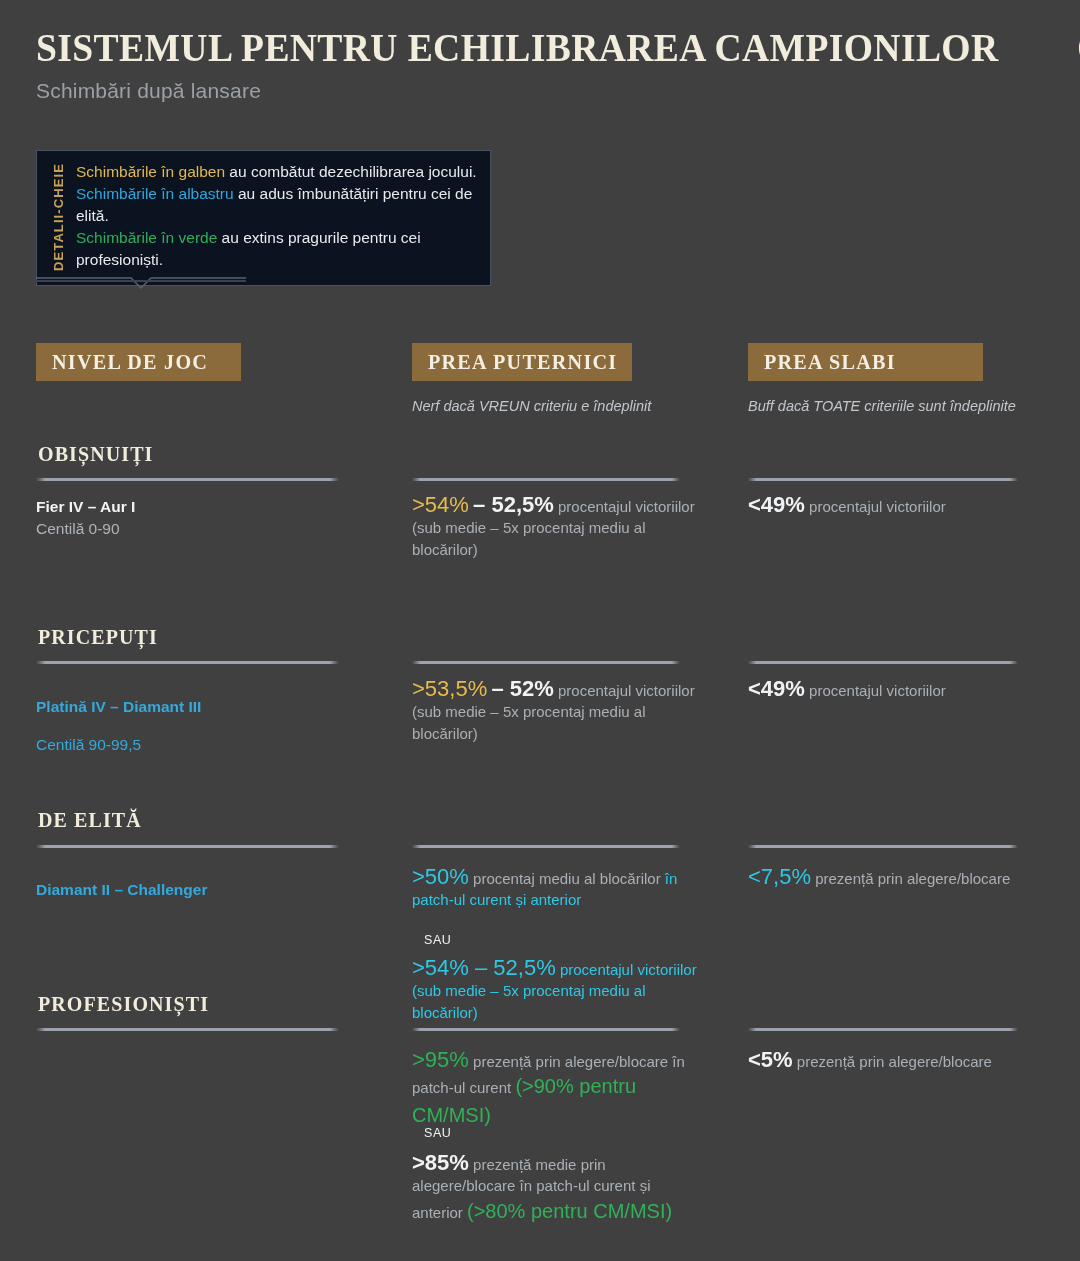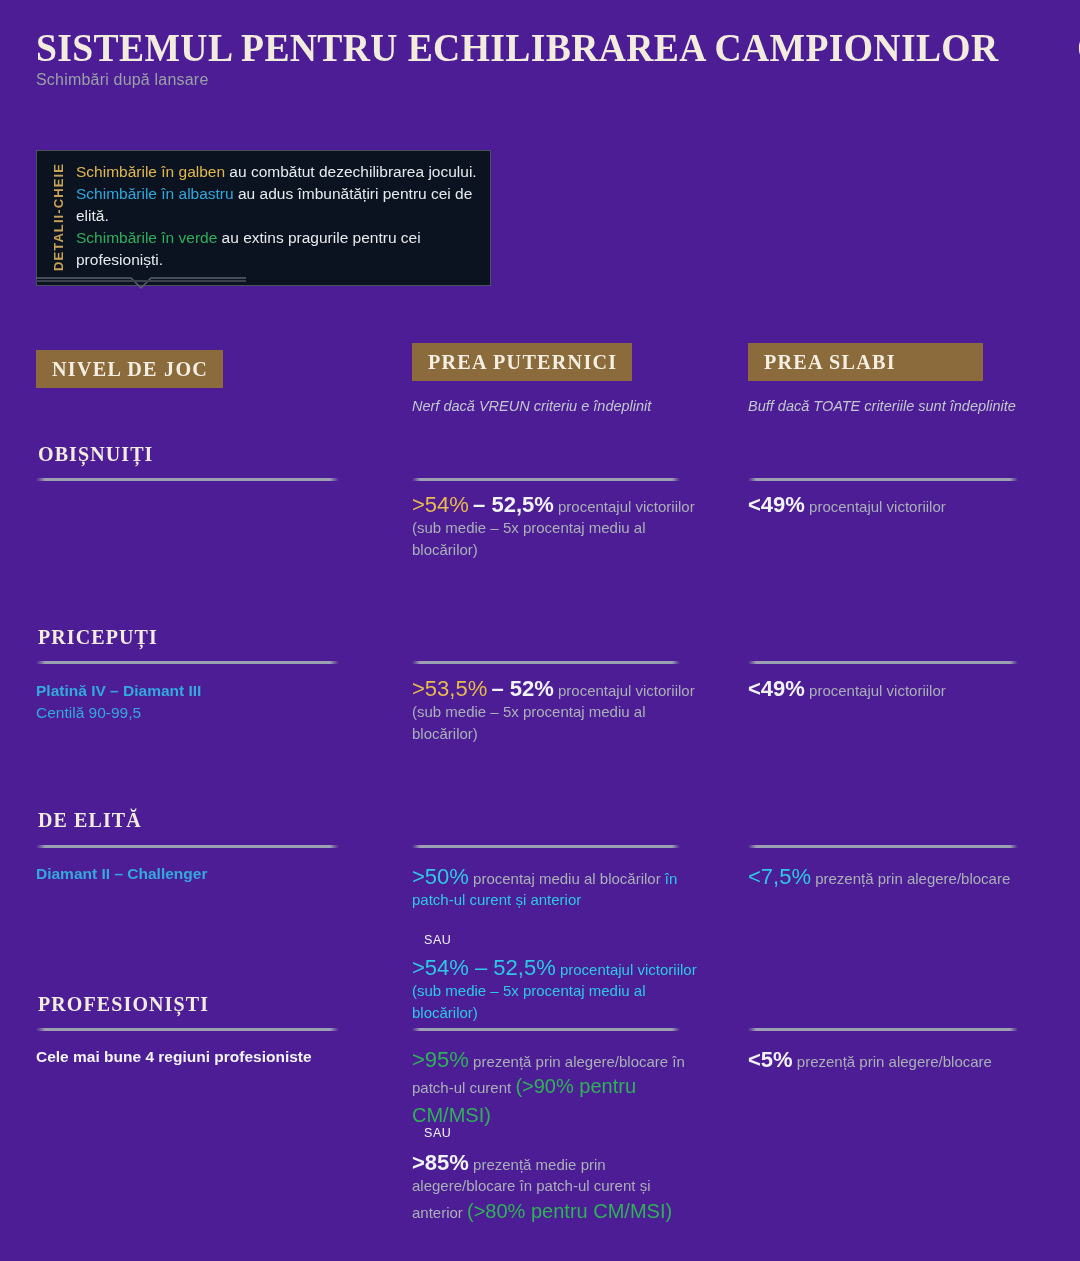--- a/index.html
+++ b/index.html
@@ -9,21 +9,21 @@
     height: 1261px;
     background: #0a1019;
     font-family: "Liberation Sans", sans-serif;
     overflow: hidden;
   }
 
   .page {
     position: relative;
     width: 1080px;
     height: 1261px;
-    background: #4c1d95;
+    background: #404040;
   }
 
   
   .header {
     position: absolute;
     left: 36px;
     top: 24px;
     right: 20px;
   }
   .title-row {
@@ -42,21 +42,22 @@
     white-space: nowrap;
   }
   .logo {
     width: 30px;
     height: 34px;
     position: relative;
     flex: 0 0 auto;
     margin-left: 4px;
   }
   .subtitle {
-    font-size: 16px;
+    margin-top: 8px;
+    font-size: 21px;
     color: #9aa0a6;
     letter-spacing: 0.2px;
   }
 
   
   .callout {
     position: absolute;
     left: 36px;
     top: 150px;
     width: 455px;
@@ -113,21 +114,21 @@
   .chip-text {
     font-family: "Liberation Serif", serif;
     font-weight: bold;
     font-size: 21px;
     letter-spacing: 1.3px;
     color: #f4efe2;
     transform: scaleX(0.96);
     transform-origin: left center;
     white-space: nowrap;
   }
-  #chip-level  { left: 36px;  top: 350px; width: 187px; }
+  #chip-level  { left: 36px;  top: 343px; width: 205px; }
   #chip-strong { left: 412px; top: 343px; width: 220px; }
   #chip-weak   { left: 748px; top: 343px; width: 235px; }
 
   .col-sub {
     position: absolute;
     font-size: 14.5px;
     font-style: italic;
     color: #c2c7cd;
     white-space: nowrap;
   }
@@ -176,21 +177,21 @@
     width: 290px;
     font-size: 15px;
   }
   .cell-right {
     width: 290px;
     font-size: 15px;
   }
 
   .rank-name { font-weight: bold; color: #f2f4f6; display: block; }
   .rank-pct  { color: #aeb4ba; display: block; }
-  .rank-name.blue, .rank-pct.blue { color: #33a9dd; }
+  .rank-name.blue, .rank-pct.blue { color: #33a9dd; margin-top: 16px; }
 
   .big {
     font-size: 22px;
     line-height: 1;
     vertical-align: baseline;
     margin-top: 44px;
   }
   .big-gold  { color: #e8bb4d; }
   .big-white { color: #f0f2f4; font-weight: bold; }
   .big-cyan  { color: #2ec8e6; }
@@ -258,20 +259,24 @@
   </div>
 
   <div class="col-sub" id="sub-strong">Nerf dacă VREUN criteriu e îndeplinit</div>
   <div class="col-sub" id="sub-weak">Buff dacă TOATE criteriile sunt îndeplinite</div>
 
   <div class="tier-head" id="tier-h-0">OBIȘNUIȚI</div>
   <div class="rule rule-left" style="top:478px"></div>
   <div class="rule rule-mid" style="top:478px"></div>
   <div class="rule rule-right" style="top:478px"></div>
 
+  <div class="cell cell-left" style="left:36px; top:496px">
+    <span class="rank-name">Fier IV – Aur I</span>
+    <span class="rank-pct">Centilă 0-90</span>
+  </div>
 
   <div class="cell cell-mid" style="left:412px; top:494px">
     <span class="big big-gold">&gt;54%</span>
     <span class="big big-white">– 52,5%</span>
     <span class="small-gray">procentajul victoriilor (sub medie – 5x procentaj mediu al blocărilor)</span>
   </div>
 
   <div class="cell cell-right" style="left:748px; top:494px">
     <span class="big big-white">&lt;49%</span>
     <span class="small-gray">procentajul victoriilor</span>
@@ -323,23 +328,20 @@
   <div class="cell cell-right" style="left:748px; top:866px">
     <span class="big big-cyan">&lt;7,5%</span>
     <span class="small-gray">prezență prin alegere/blocare</span>
   </div>
 
   <div class="tier-head" id="tier-h-3">PROFESIONIȘTI</div>
   <div class="rule rule-left" style="top:1028px"></div>
   <div class="rule rule-mid" style="top:1028px"></div>
   <div class="rule rule-right" style="top:1028px"></div>
 
-  <div class="cell cell-left" style="left:36px; top:1046px; width:340px">
-    <span class="rank-name">Cele mai bune 4 regiuni profesioniste</span>
-  </div>
 
   <div class="cell cell-mid" style="left:412px; top:1049px; width:290px">
     <span class="big big-green">&gt;95%</span>
     <span class="small-gray">prezență prin alegere/blocare în patch-ul curent </span>
     <span class="small-green">(&gt;90% pentru CM/MSI)</span>
   </div>
 
   <div class="sau" style="left:424px; top:1126px">SAU</div>
 
   <div class="cell cell-mid" style="left:412px; top:1152px; width:290px">

